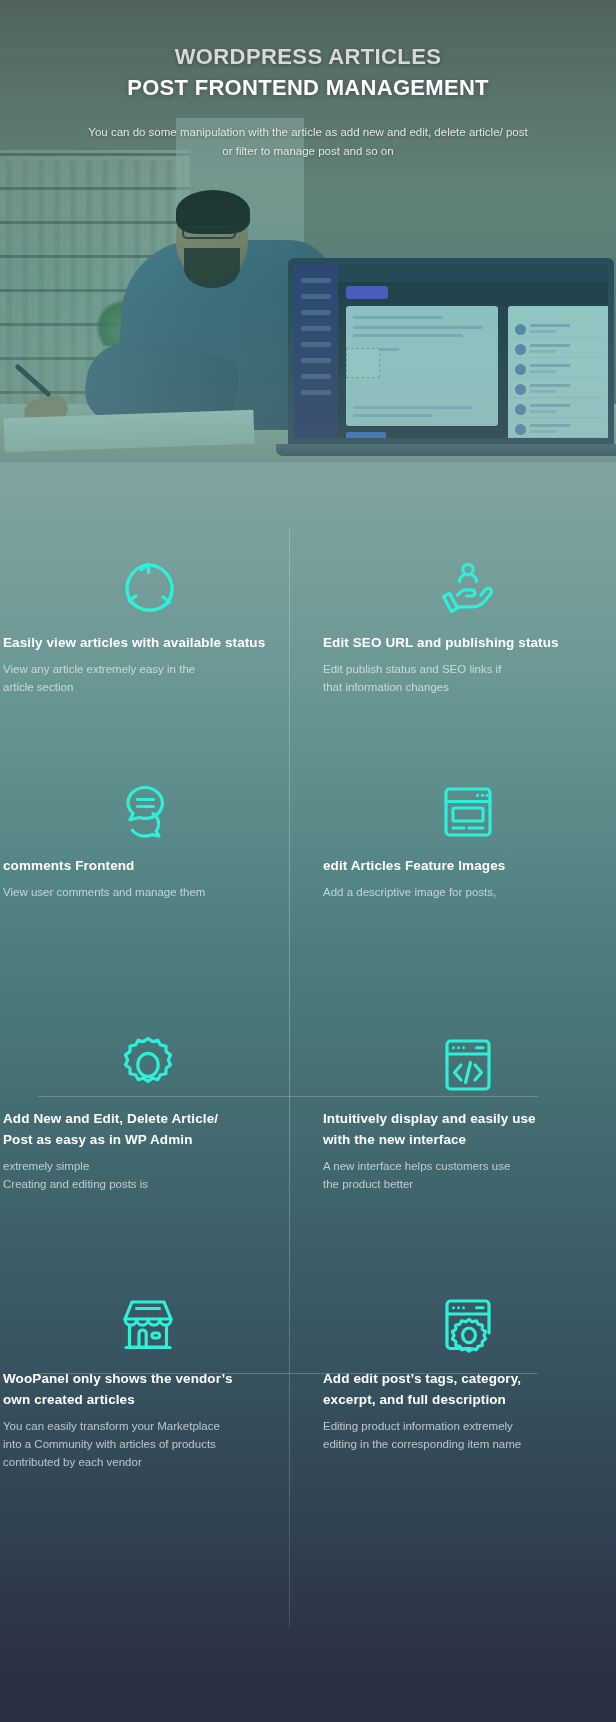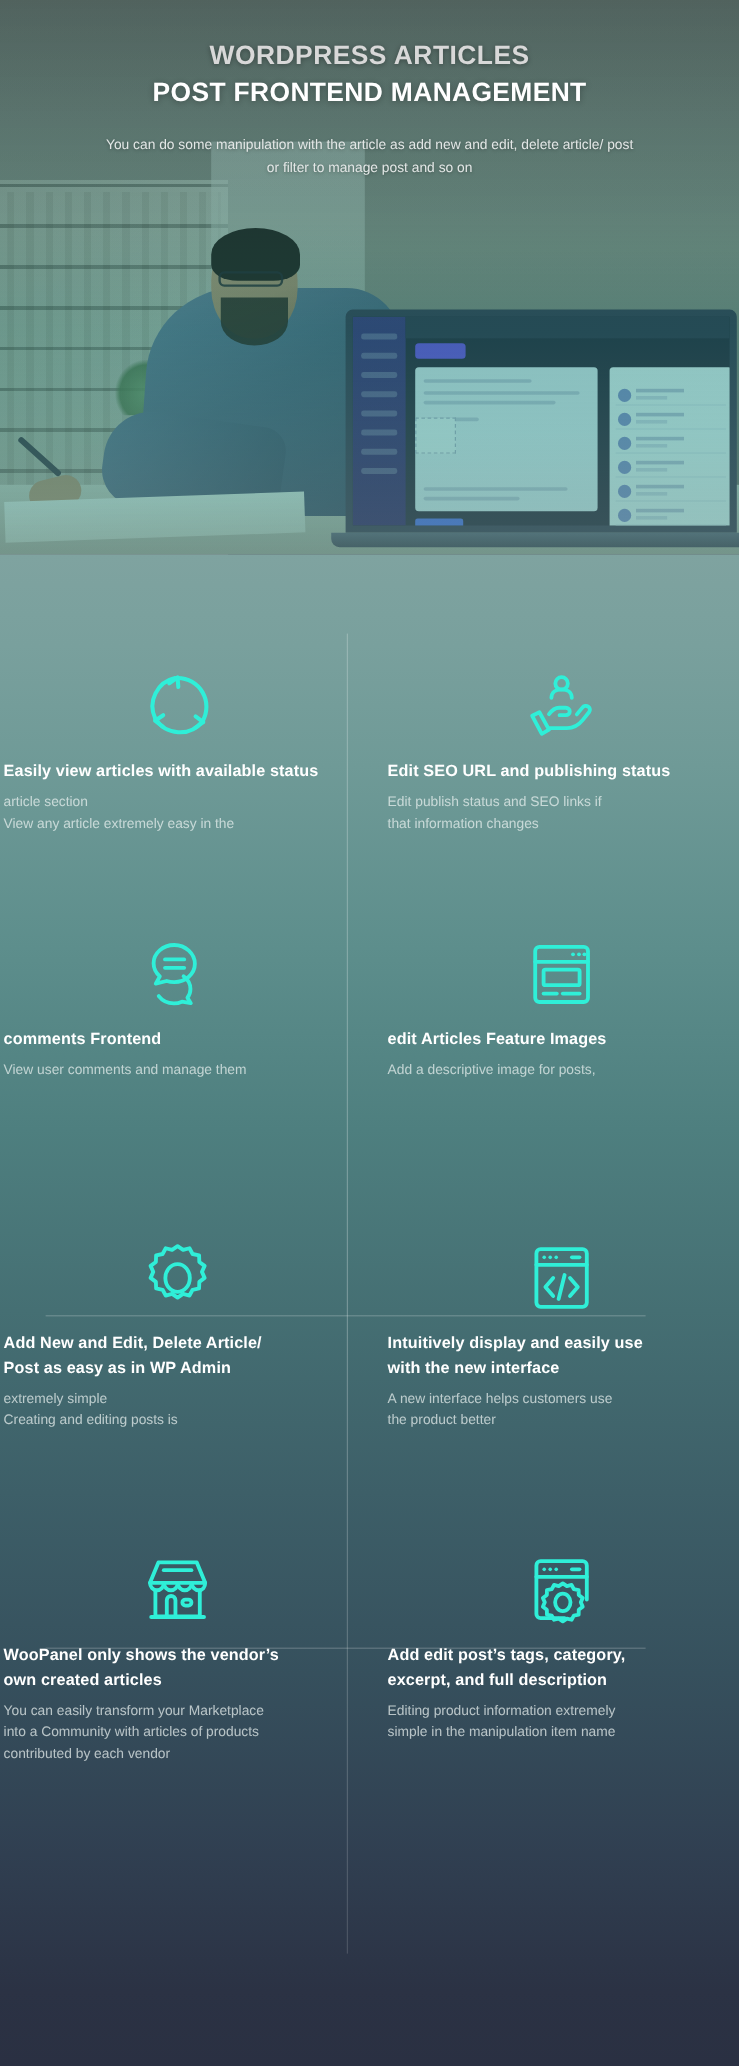--- a/index.html
+++ b/index.html
@@ -89,21 +89,21 @@
   .lt-list .t2 { position:absolute; left:17px; top:10px; width:26px; height:3px; background:#dfe3ee;}
   .lt-base { position:absolute; left:276px; top:444px; width:350px; height:12px;
     background:linear-gradient(180deg,#6a6f80,#4a4e5d); border-radius:0 0 7px 7px;}
 
   .hero-tint { position:absolute; inset:0;
     background:linear-gradient(180deg, rgba(38,48,62,.45) 0%, rgba(47,92,96,.40) 40%, rgba(83,150,146,.55) 78%, rgba(118,167,162,.72) 100%);
     mix-blend-mode:multiply; }
   .hero-tint2 { position:absolute; inset:0;
     background:linear-gradient(180deg, rgba(20,190,180,.10) 0%, rgba(25,210,195,.16) 60%, rgba(130,190,186,.30) 100%); }
 
-  .hero-text { position:absolute; left:0; top:0; width:616px; padding-top:33px;
+  .hero-text { position:absolute; left:0; top:0; width:616px; padding-top:44px;
      text-align:center; z-index:5; }
   .hero-t1 { font-size:22px; font-weight:bold; letter-spacing:.4px; color:#d8d8d8;
      text-shadow:0 1px 4px rgba(0,0,0,.35); }
   .hero-t2 { font-size:22px; font-weight:bold; letter-spacing:.3px; color:#ffffff;
      margin-top:5px; text-shadow:0 1px 5px rgba(0,0,0,.30); }
   .hero-sub { margin-top:22px; font-size:11.5px; line-height:19px; color:#e3e7e6;
      font-weight:300; text-shadow:0 1px 3px rgba(0,0,0,.30); }
 
   
   .features { position:absolute; left:0; top:462px; width:616px; height:1260px;
@@ -249,22 +249,22 @@
             <path d="M33 9 A24 24 0 0 1 53.8 45"></path>
             <path d="M53.8 45 A24 24 0 0 1 14.3 42.6"></path>
             <path d="M14.3 42.6 A24 24 0 0 1 31 9.05"></path>
             <polyline points="26,13.5 33,8.5 33.6,16.5"></polyline>
             <polyline points="48,41 54.4,45.8 47.6,50.6"></polyline>
             <polyline points="20.6,49.6 14.2,44.6 21,40"></polyline>
           </svg>
         </div>
         <div class="f-title">Easily view articles with available status</div>
         <div class="f-desc">
+          <div>View any article extremely easy in the</div>
           <div>article section</div>
-          <div>View any article extremely easy in the</div>
         </div>
       </div>
 
       <div class="cell c-r r1">
         <div class="icon-wrap">
           <svg width="66" height="66" viewBox="0 0 66 66" fill="none" stroke="#2fefd8" stroke-width="3.2" stroke-linecap="round" stroke-linejoin="round">
             <circle cx="33" cy="13.5" r="5.2"></circle>
             <path d="M24.5 25.5 c0-4.7 3.8-7 8.5-7 s8.5 2.3 8.5 7"></path>
             <path d="M8.5 40.5 L14.5 37.5 L22.5 52 L16.5 55.5 Z"></path>
             <path d="M22.5 39.2 c2.6-3.6 5.4-5.4 8.4-5.4 h5.5 c2.1 0 3.4 1.4 3.4 3.1 s-1.3 3.1-3.4 3.1 h-5.1"></path>
@@ -395,19 +395,19 @@
             <path d="M33 26.5 l3.4 2.3 3.9-1 1.9 3.5 4 .8 .1 4 3.3 2.5 -1.6 3.7 1.6 3.7 -3.3 2.5 -.1 4 -4 .8 -1.9 3.5 -3.9-1 -3.4 2.3 -3.4-2.3 -3.9 1 -1.9-3.5 -4-.8 -.1-4 -3.3-2.5 1.6-3.7 -1.6-3.7 3.3-2.5 .1-4 4-.8 1.9-3.5 3.9 1z"></path>
             <ellipse cx="33" cy="42.3" rx="6.4" ry="7.3"></ellipse>
           </svg>
         </div>
         <div class="f-title">
           <div>Add edit post’s tags, category,</div>
           <div>excerpt, and full description</div>
         </div>
         <div class="f-desc">
           <div>Editing product information extremely</div>
-          <div>simple in the manipulation item name</div>
+          <div>editing in the corresponding item name</div>
         </div>
       </div>
 
     </div>
   </div>
 </div>
 
 </body></html>

